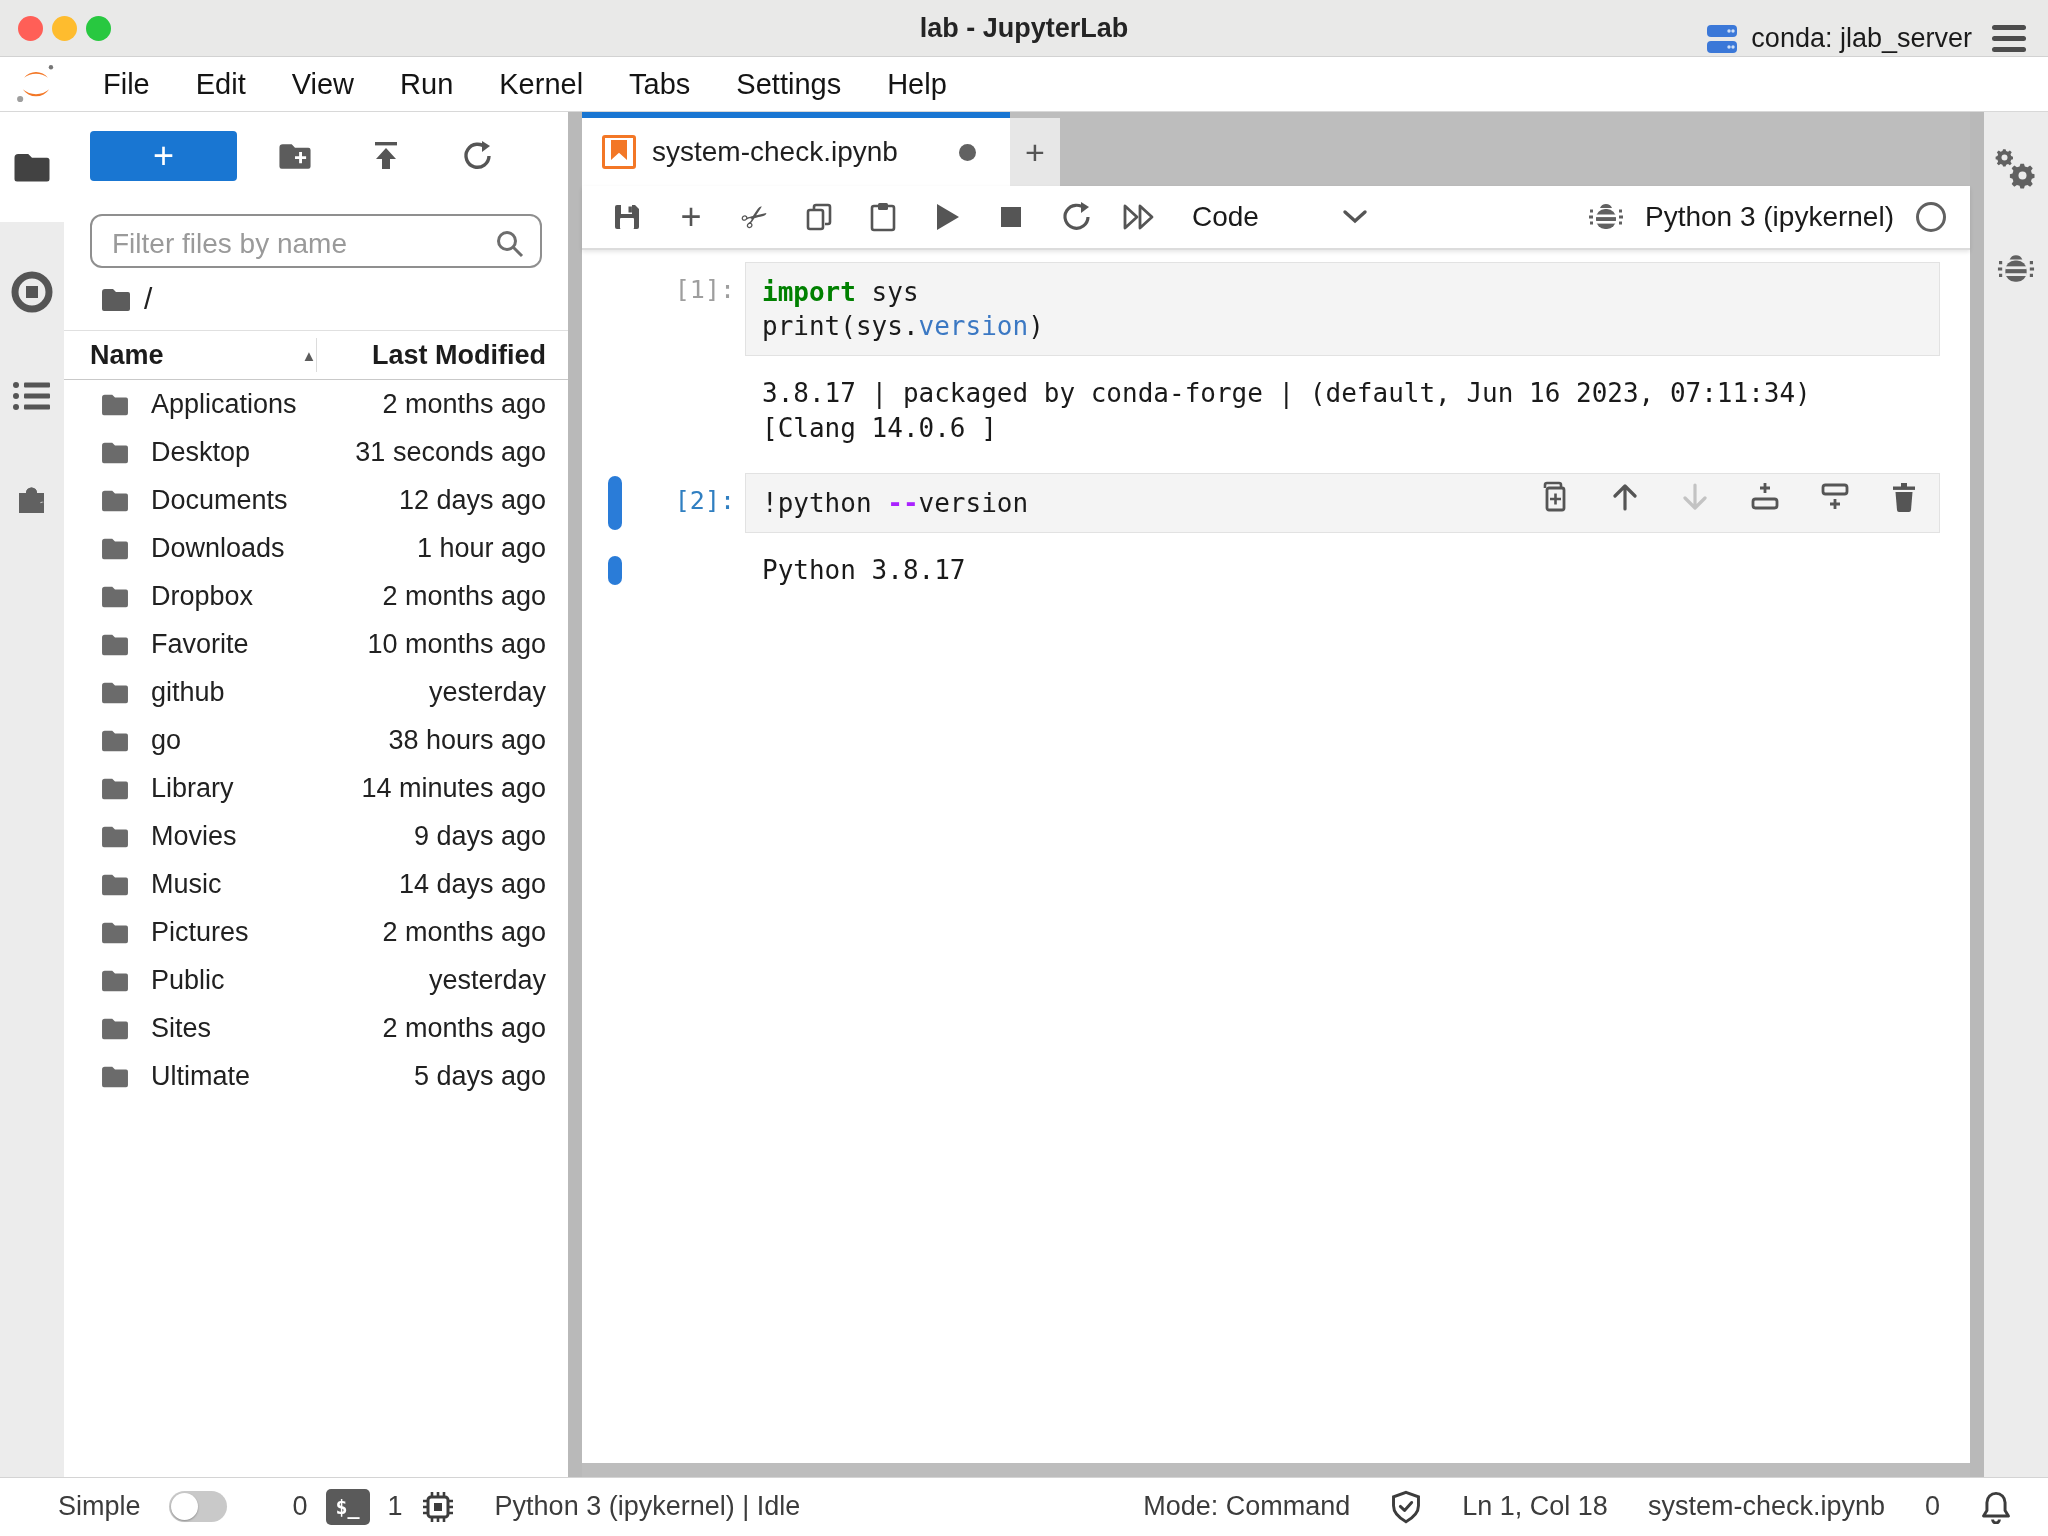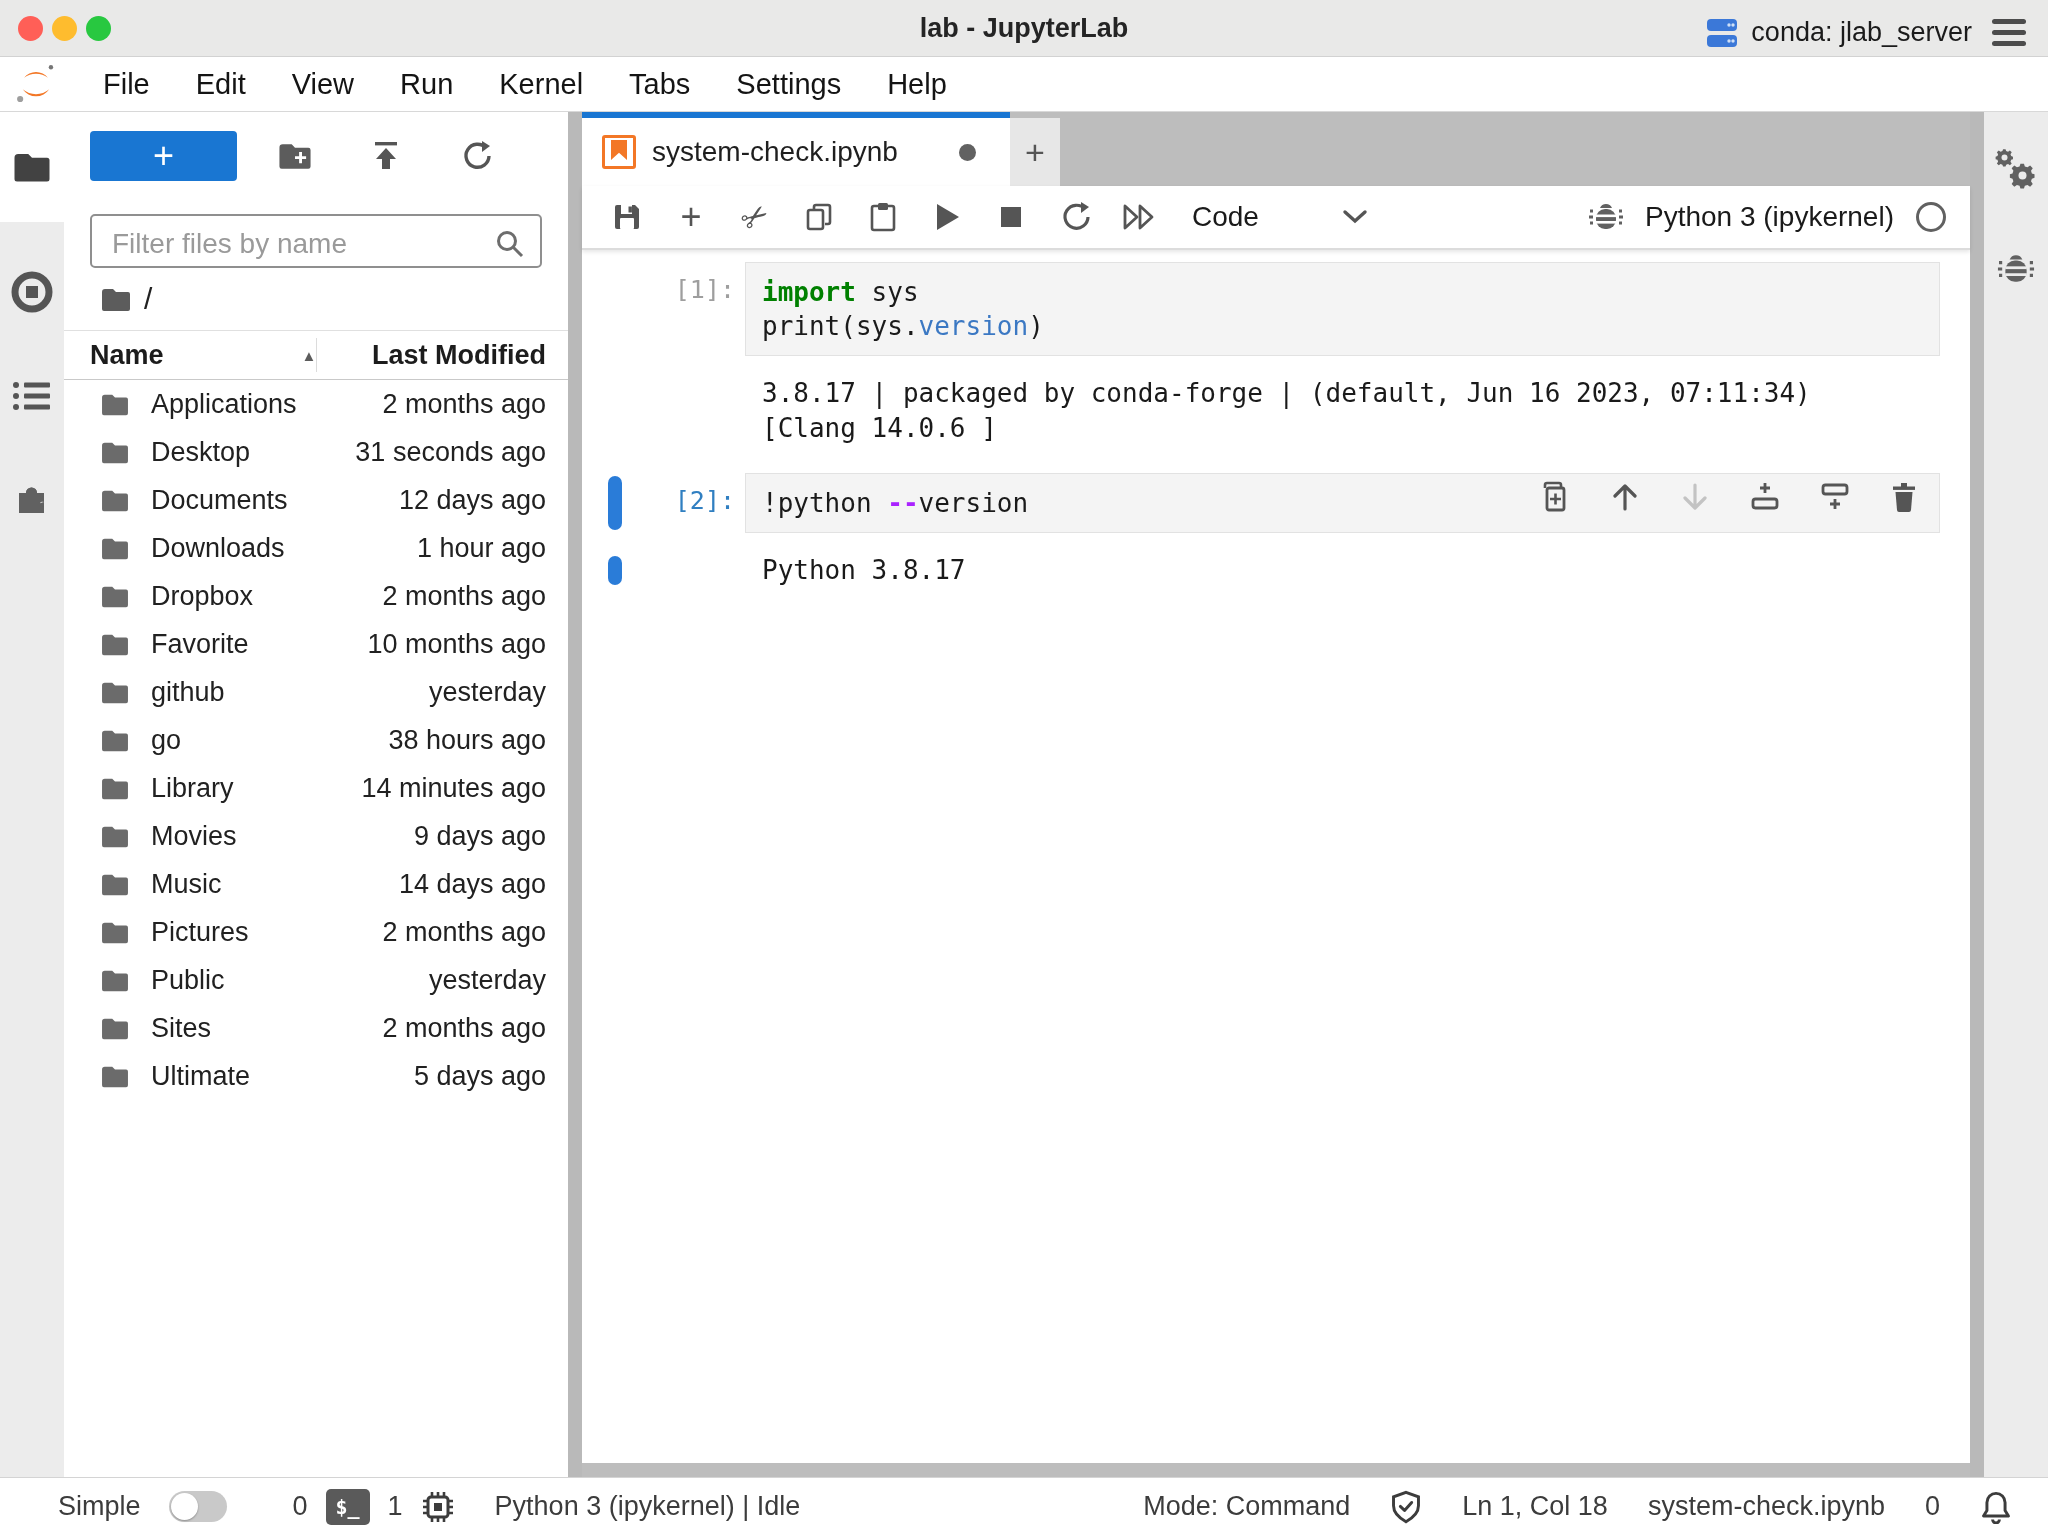--- a/index.html
+++ b/index.html
@@ -6,21 +6,21 @@
   html,body { margin:0; padding:0; width:2048px; height:1536px; overflow:hidden;
     font-family:"Liberation Sans", sans-serif; background:#fff; color:#212121; }
 
   
   .titlebar { position:relative; height:57px; background:#e9e9e8; border-bottom:1px solid #d2d2d2; }
   .traffic { position:absolute; left:18px; top:16px; display:flex; gap:9px; }
   .light { width:25px; height:25px; border-radius:50%; }
   .light.red{background:#ff5f57;} .light.yellow{background:#febc2e;} .light.green{background:#28c840;}
   .win-title { position:absolute; left:0; right:0; top:0; height:57px; display:flex; align-items:center; justify-content:center;
     font-size:27px; font-weight:700; color:#242424; }
-  .tb-right { position:absolute; right:18px; top:4px; height:57px; display:flex; align-items:center; gap:16px; }
+  .tb-right { position:absolute; right:18px; top:10px; height:57px; display:flex; align-items:center; gap:16px; }
   .conda-badge { display:flex; align-items:center; gap:12px; font-size:27px; color:#1b1b1b; }
   .hamburger { display:flex; flex-direction:column; gap:6px; padding:4px; }
   .hamburger div { width:34px; height:5px; background:#4c4c4c; border-radius:3px; }
 
   
   .menubar { height:55px; background:#fff; display:flex; align-items:center; padding-left:14px; border-bottom:1px solid #d8d8d8; }
   .jlogo { width:44px; height:44px; margin-right:22px; }
   .menubar .menu-item { font-size:29px; color:#141414; padding:0 23px; }
 
   
@@ -28,21 +28,21 @@
 
   .activity-bar { width:64px; background:#ececec; display:flex; flex-direction:column; align-items:center; }
   .activity-sel { background:#fff; width:64px; height:110px; display:flex; align-items:center; justify-content:center; }
   .act-item { margin-top:48px; display:flex; align-items:center; justify-content:center; }
 
   .filebrowser { width:504px; background:#fff; display:flex; flex-direction:column; padding:0; }
   .fb-toolbar { display:flex; align-items:center; height:88px; padding-left:26px; }
   .new-launcher-btn { width:147px; height:50px; background:#1976d2; border-radius:4px; color:#fff;
     font-size:36px; display:flex; align-items:center; justify-content:center; line-height:0; }
   .fb-icons { display:flex; align-items:center; gap:56px; margin-left:40px; }
-  .fb-search { margin:14px 26px 0 26px; height:54px; border:2px solid #8f8f8f; border-radius:5px;
+  .fb-search { margin:14px 26px 0 26px; height:54px; border:2px solid #8f8f8f; border-radius:12px;
     display:flex; align-items:center; padding:6px 14px 0 18px; }
   .fb-search input { flex:1; border:none; outline:none; font-size:28px; color:#333; background:transparent;
     font-family:"Liberation Sans", sans-serif; }
   .fb-search input::placeholder { color:#9a9a9a; }
   .fb-crumb { display:flex; align-items:center; gap:12px; height:62px; padding-left:36px; font-size:30px; color:#212121; }
   .fb-headers { display:flex; align-items:center; height:50px; border-top:1px solid #e0e0e0; border-bottom:1px solid #c9c9c9;
     font-size:27px; font-weight:700; color:#1c1c1c; padding:0 22px 0 26px; }
   .fb-headers .name-h { display:flex; align-items:center; gap:10px; flex:1;justify-content:space-between; }
   .sort-tri { font-size:15px; color:#5c5c5c; margin-left:128px; }
   .col-div { width:1px; height:34px; background:#dcdcdc; margin-right:18px; }

